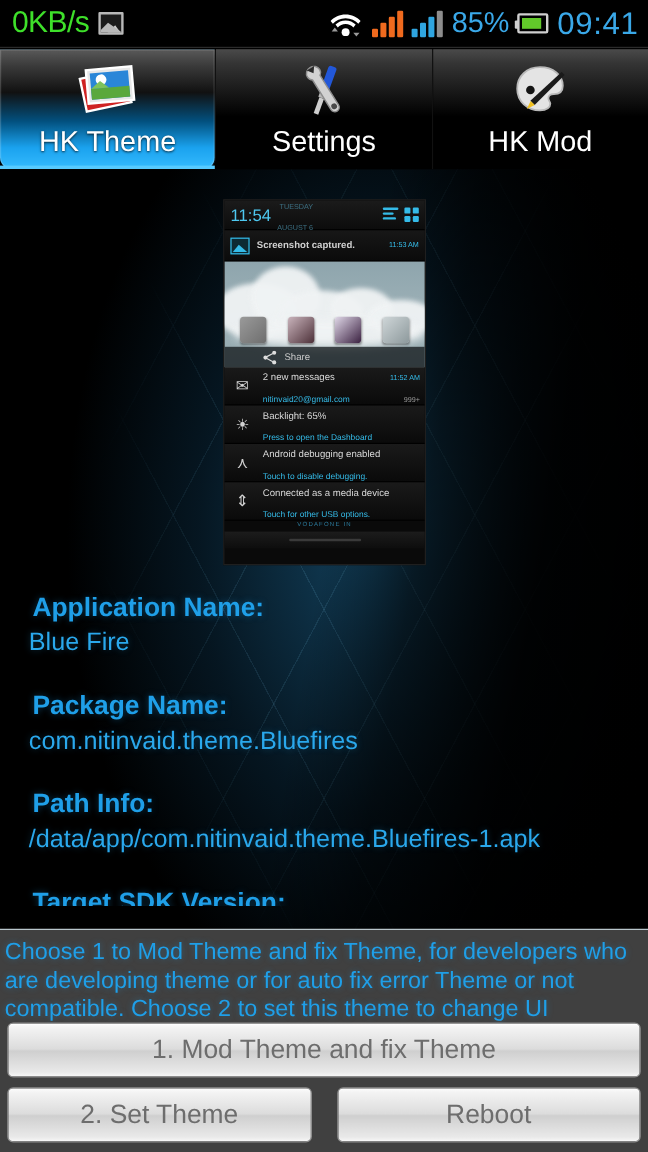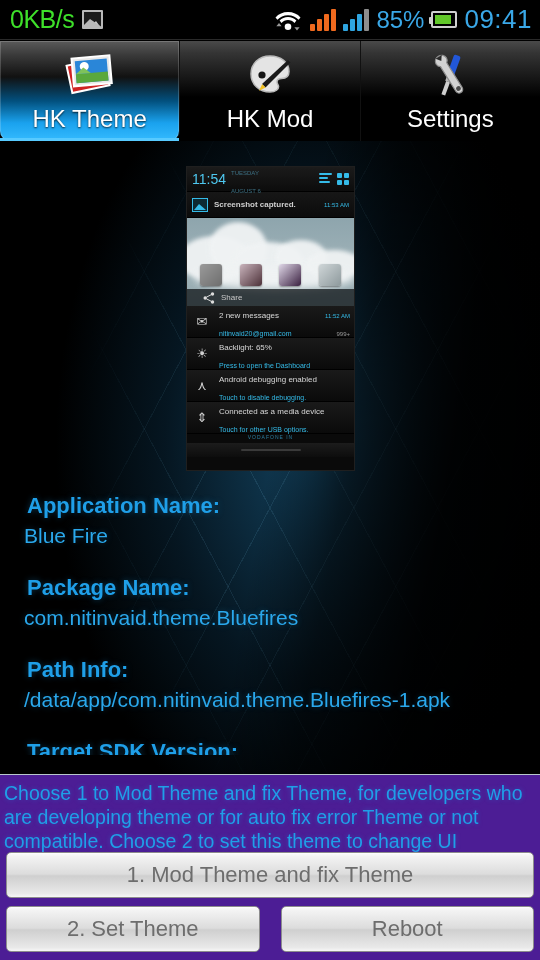--- a/index.html
+++ b/index.html
@@ -115,20 +115,21 @@
 
   
   #preview{
     position:absolute; left:186px; top:25px; width:169px; height:305px;
     background:#0a0a0a; border:1px solid #1f1f1f; overflow:hidden;
   }
   .pv-status{
     height:25px; background:linear-gradient(#1b1b1b,#0c0c0c);
     display:flex; align-items:center; padding:12px 5px; gap:5px;
     border-bottom:1px solid #000;
+    text-align:right;
   }
   .pv-clock{ color:#4ec8f0; font-size:14px; }
   .pv-date{ color:#3c6f82; font-size:6px; line-height:7px; }
   .pv-sicons{ margin-left:auto; display:flex; gap:5px; align-items:center; }
   .pv-lines{ width:13px; }
   .pv-lines i{ display:block; height:2px; background:#35bbe8; margin-bottom:2px; border-radius:1px; }
   .pv-grid{ width:12px; height:12px; display:grid; grid-template-columns:1fr 1fr; gap:2px; }
   .pv-grid i{ background:#35bbe8; border-radius:1px; }
 
   .pv-notif{
@@ -145,21 +146,21 @@
   .pv-wall{
     height:88px; position:relative; overflow:hidden;
     background:linear-gradient(#8ea5ad 0%,#9fb2b8 55%,#93a8ae 100%);
   }
   .cloud{ position:absolute; background:#f0f3f4; border-radius:50%; filter:blur(2px); opacity:.95; }
   .pv-icons{ position:absolute; bottom:20px; left:0; right:0; display:flex;
     justify-content:space-around; align-items:flex-end; padding:0 4px; }
   .pv-app{ width:22px; height:22px; border-radius:3px; box-shadow:0 1px 2px rgba(0,0,0,.4); }
   .pv-share{
     position:absolute; bottom:0; left:0; right:0; height:17px;
-    background:rgba(10,14,16,.72); display:flex; align-items:center; gap:6px; padding-left:16px;
+    background:rgba(10,14,16,.72); display:flex; align-items:center; gap:6px; padding-left:32px;
   }
   .pv-share span{ color:#c9c9c9; font-size:8px; }
 
   .pv-row{
     height:32px; background:linear-gradient(#1a1a1a,#0a0a0a);
     border-bottom:1px solid #000; display:flex; align-items:center;
     padding:0 4px; gap:6px;
   }
   .pv-rico{ width:22px; text-align:center; color:#d2d2d2; font-size:13px; flex:0 0 22px; }
   .pv-rtxt{ flex:1; min-width:0; }
@@ -179,21 +180,21 @@
   .ilabel{ color:#1f9fe8; font-size:22px; font-weight:bold; padding-left:27px; line-height:30px;
            text-shadow:0 0 6px rgba(31,159,232,.35); }
   .ivalue{ color:#2aa8ec; font-size:21px; padding-left:24px; line-height:30px;
            text-shadow:0 0 6px rgba(42,168,236,.3); }
   .igap{ height:22px; }
   .ilabel.cut{ height:18px; overflow:hidden; line-height:30px; }
 
   
   #bottom{
     position:absolute; left:0; bottom:0; width:540px; height:186px;
-    background:#4c1d95; border-top:1px solid #b9c6cc;
+    background:#404040; border-top:1px solid #b9c6cc;
   }
   #desc{
     padding:6px 4px 0 4px; color:#1f9fe8; font-size:19.5px; line-height:24px;
     text-shadow:0 0 5px rgba(31,159,232,.35);
   }
   .btns{ position:absolute; left:0; bottom:0; width:540px; padding:0 6px 8px 6px; }
   .btn{
     background:linear-gradient(to bottom,#fcfcfc 0%,#f3f3f3 8%,#dcdcdc 48%,#cfcfcf 52%,#e9e9e9 92%,#f7f7f7 100%);
     border:1px solid #8d8d8d; border-radius:5px;
     color:#6d6d6d; font-size:22px; text-align:center;
@@ -260,45 +261,45 @@
             <path d="M15 24l8-6 7 6z" fill="#7fc25a"></path>
           </g>
         </svg>
       </span>
       <span class="tab-lbl">HK Theme</span>
     </div>
 
     <div class="tab">
       <span class="tab-ico">
         <svg width="58" height="52" viewBox="0 0 58 52">
-          <path d="M29 7c11 0 19 6.5 19 15.5 0 5.5-4 7-7.5 7-2.8 0-4.5 1.4-4.5 3.4 0 1.9 1.6 2.8 1.6 4.6 0 2.6-2.6 5.5-8.6 5.5-10.6 0-19-7.4-19-18C10 14.5 18 7 29 7z" fill="#e4e4e4" stroke="#b9b9b9" stroke-width="1.5"></path>
-          <circle cx="21" cy="26" r="3.6" fill="#141414"></circle>
-          <path d="M47 11l-26 24 3.5 3.5 25-25z" fill="#1a1a1a"></path>
-          <path d="M21.2 35.2l3.4 3.4-6.6 3.2z" fill="#f0c020"></path>
-        </svg>
-      </span>
-      <span class="tab-lbl">HK Mod</span>
-    </div>
-
-    <div class="tab">
-      <span class="tab-ico">
-        <svg width="58" height="52" viewBox="0 0 58 52">
           <g transform="rotate(20 29 26)">
             <rect x="26" y="5" width="7" height="22" rx="2" fill="#2257d8"></rect>
             <rect x="26.5" y="27" width="6" height="6" fill="#b9b9b9"></rect>
             <rect x="27.5" y="33" width="4" height="14" fill="#cfcfcf"></rect>
           </g>
           <g transform="rotate(-32 29 26)">
             <path d="M29 4c-3.5 0-6 2.4-6 5.6 0 2 1 3.4 2.3 4.3v29c0 2.2 1.7 3.8 3.7 3.8s3.7-1.6 3.7-3.8v-29c1.3-.9 2.3-2.3 2.3-4.3C35 6.4 32.5 4 29 4z" fill="#d2d2d2" stroke="#8d8d8d" stroke-width="1.2"></path>
             <path d="M25.4 4.6l3.6 5 3.6-5" fill="#2a2a2a"></path>
             <circle cx="29" cy="42" r="2.4" fill="#4a4a4a"></circle>
           </g>
         </svg>
       </span>
       <span class="tab-lbl">Settings</span>
+    </div>
+
+    <div class="tab">
+      <span class="tab-ico">
+        <svg width="58" height="52" viewBox="0 0 58 52">
+          <path d="M29 7c11 0 19 6.5 19 15.5 0 5.5-4 7-7.5 7-2.8 0-4.5 1.4-4.5 3.4 0 1.9 1.6 2.8 1.6 4.6 0 2.6-2.6 5.5-8.6 5.5-10.6 0-19-7.4-19-18C10 14.5 18 7 29 7z" fill="#e4e4e4" stroke="#b9b9b9" stroke-width="1.5"></path>
+          <circle cx="21" cy="26" r="3.6" fill="#141414"></circle>
+          <path d="M47 11l-26 24 3.5 3.5 25-25z" fill="#1a1a1a"></path>
+          <path d="M21.2 35.2l3.4 3.4-6.6 3.2z" fill="#f0c020"></path>
+        </svg>
+      </span>
+      <span class="tab-lbl">HK Mod</span>
     </div>
   </div>
 
   <div id="content">
 
     <div id="wall">
       <div class="diamonds"></div>
       <div class="sheen"></div>
     </div>
 

